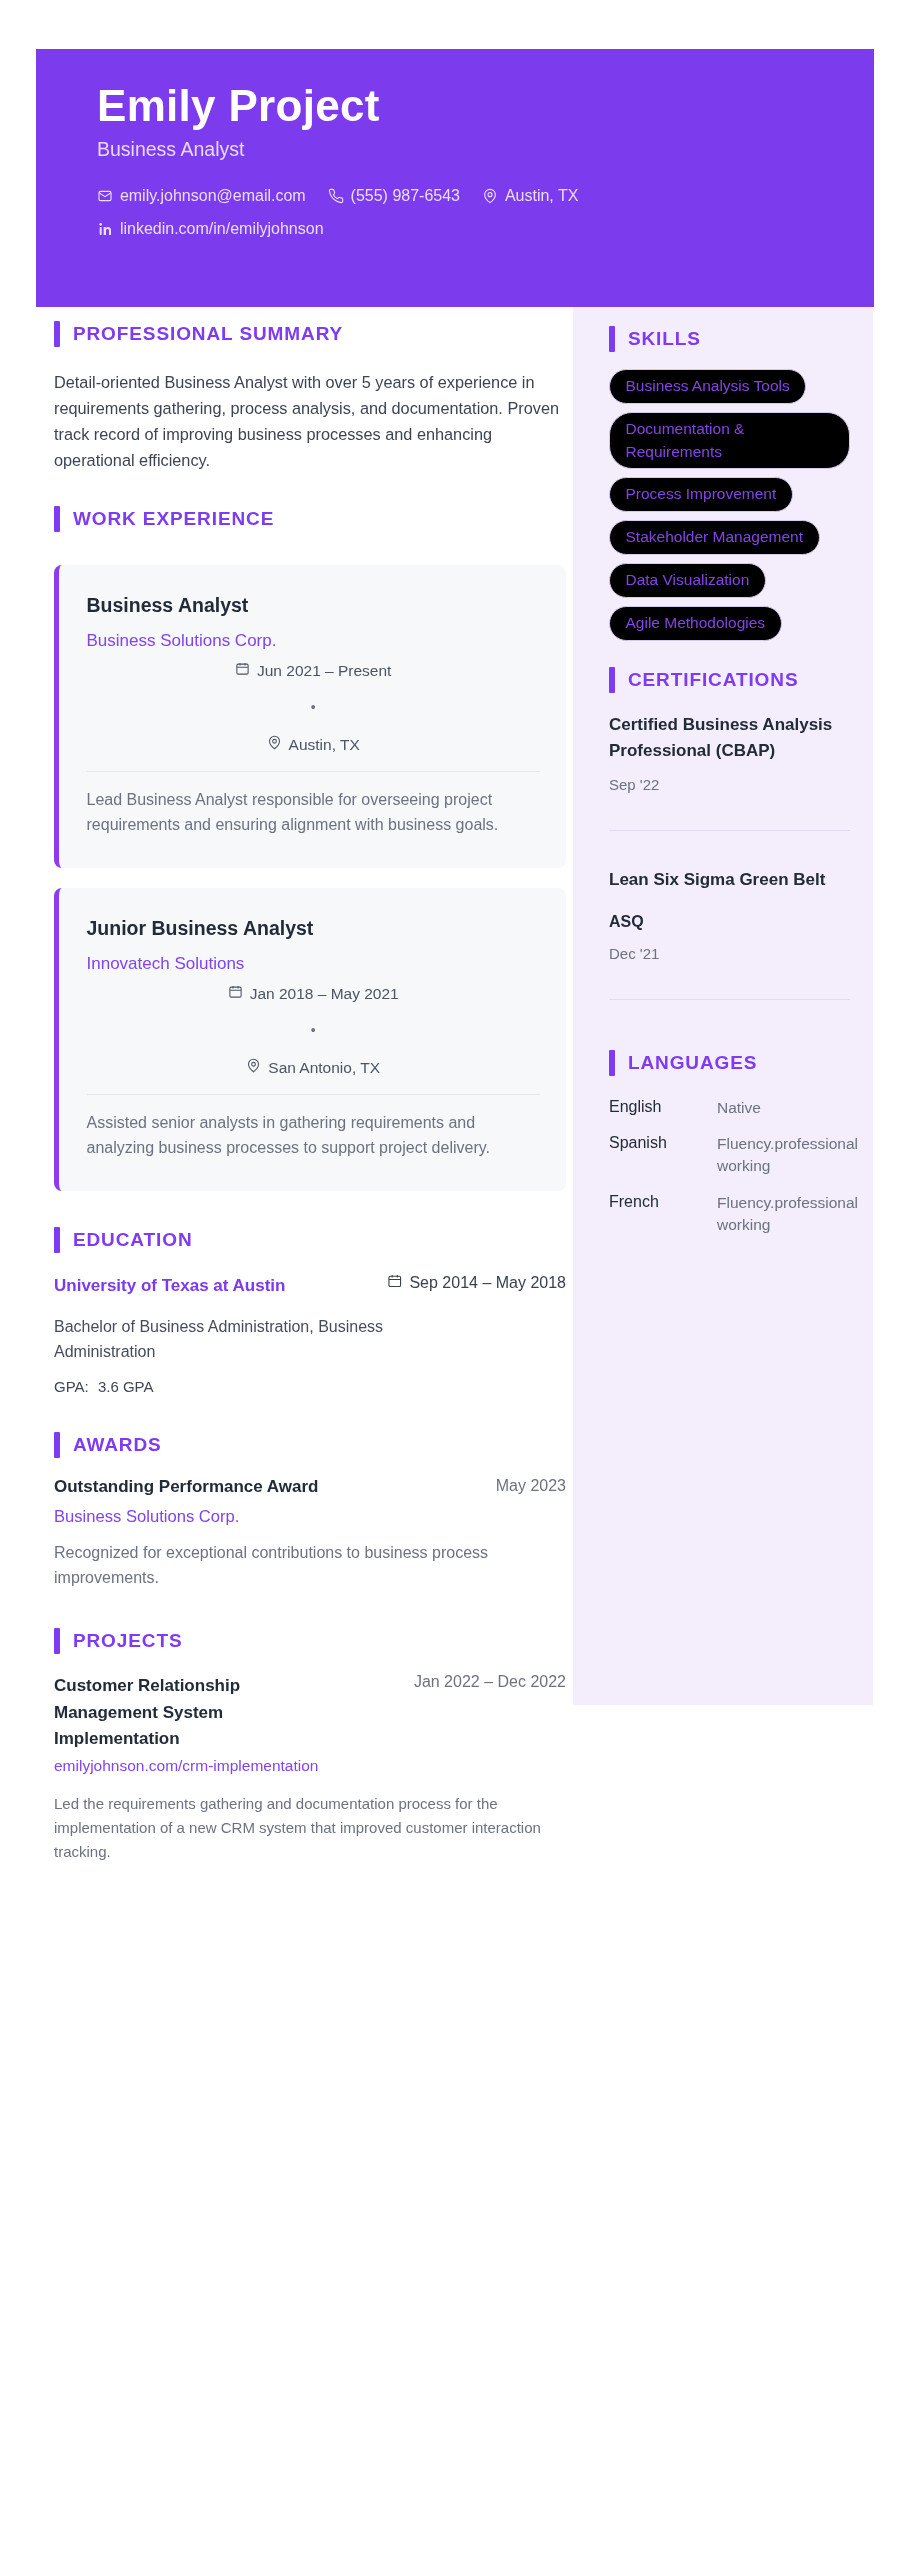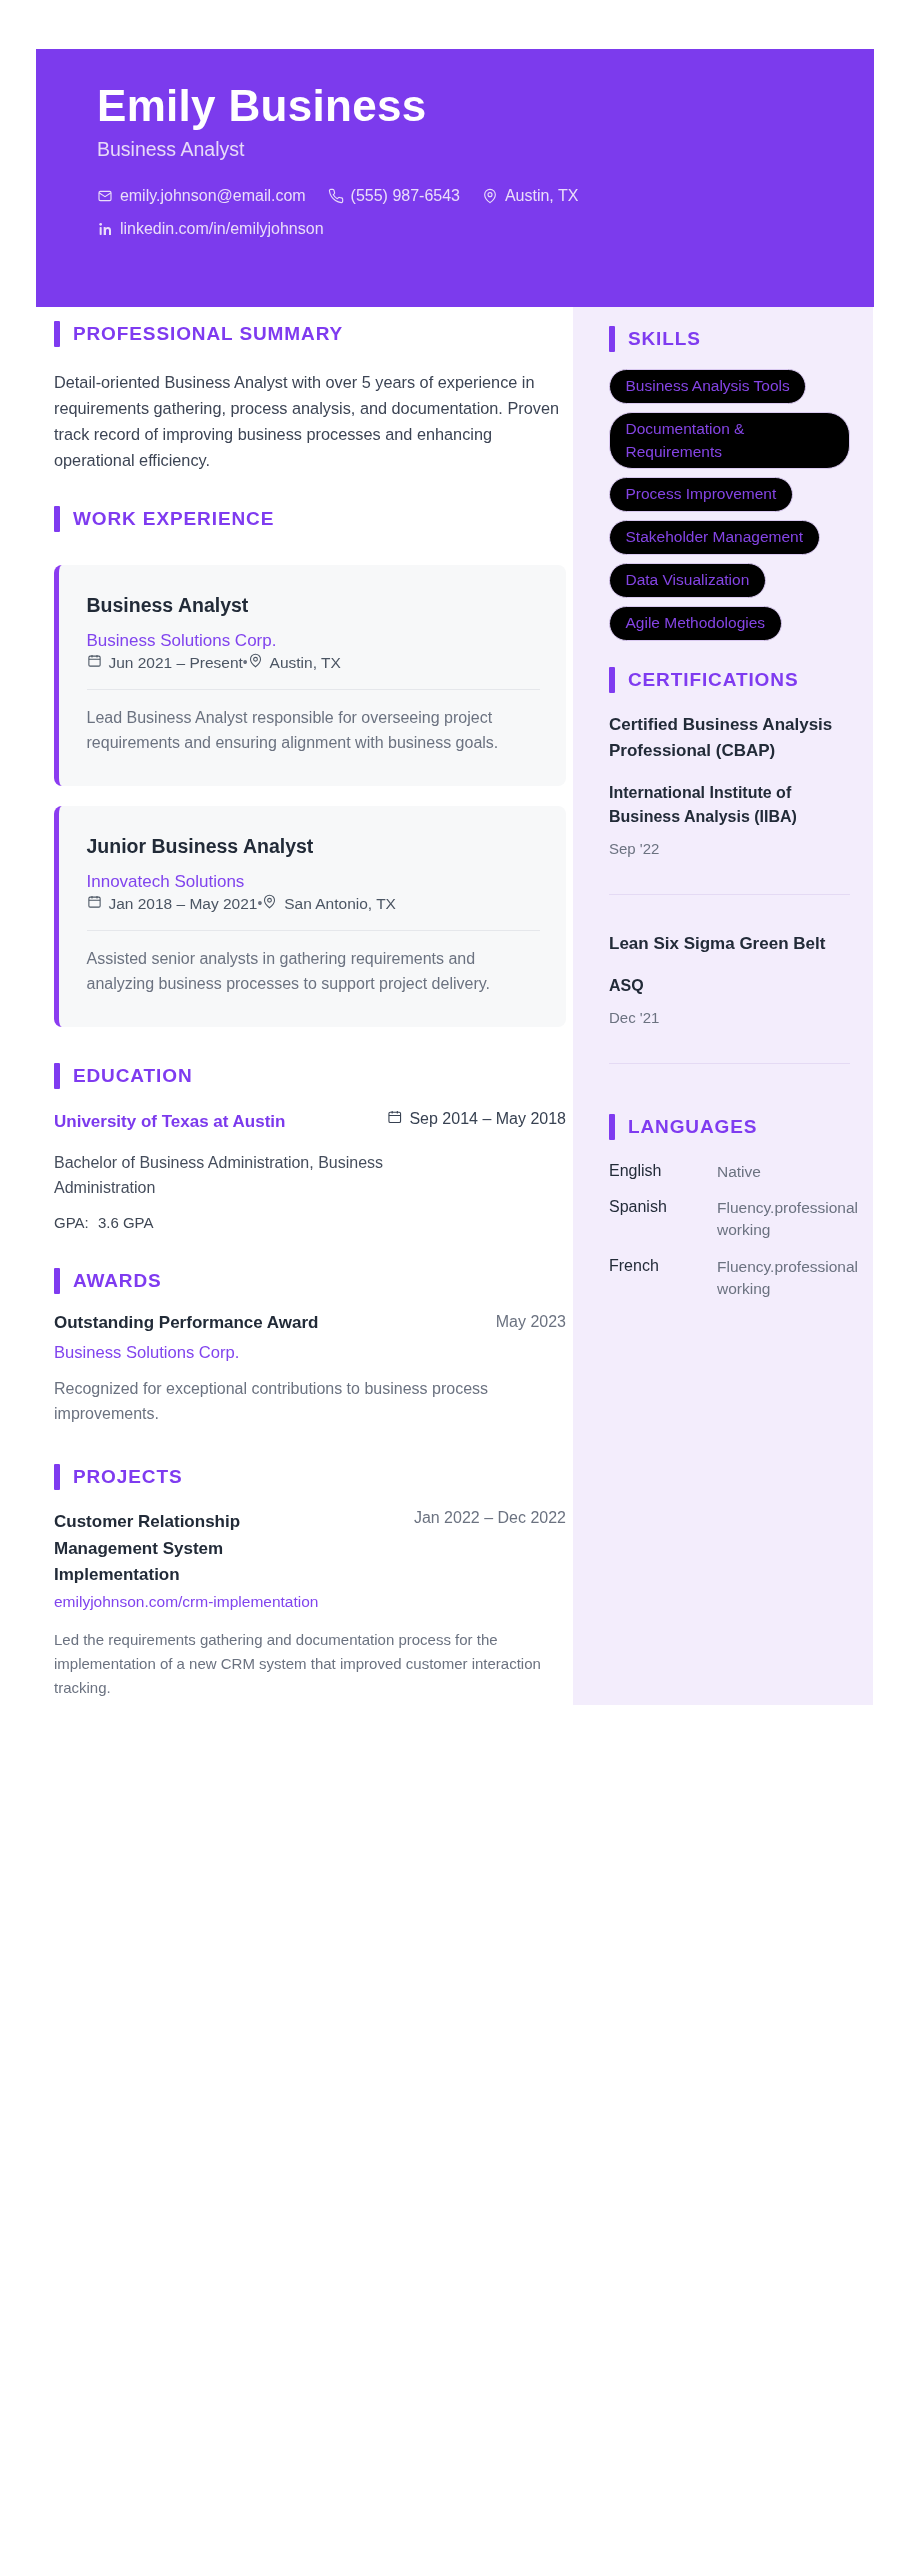--- a/index.html
+++ b/index.html
@@ -29,21 +29,21 @@
   .main { position:absolute; left:54px; top:321px; width:512px; }
   .summary-text { margin-top:22px; font-size:16.3px; line-height:1.6; color:#3c4454; }
   .work-heading { margin-top:33px; }
   .job-card {
     margin-top:33px; background:#f7f8f9; border-left:5.7px solid #8b3cf0;
     border-radius:8px; padding:29px 26px 30px 27.5px;
   }
   .job-card + .job-card { margin-top:20.6px; }
   .job-name { font-size:19.5px; font-weight:700; color:#222b38; }
   .company { font-size:17px; color:#8144ee; margin-top:13.8px; }
-  .meta-row { display:flex; align-items:center; gap:0; margin-top:2px; font-size:15.5px; color:#4b5563; }
+  .meta-row { display:flex; align-items:center; gap:20px; margin-top:10px; font-size:15.5px; color:#4b5563;flex-direction:column; }
   .meta-item { display:flex; align-items:center; gap:6.9px; }
   .dot-sep { color:#6b7280; font-size:13.8px; }
   .card-divider { border:none; border-top:1.1px solid #e5e7eb; margin:17px 0 16px 0; }
   .job-desc { font-size:16px; line-height:1.55; color:#6b7280; }
   
   .edu-heading { margin-top:36px; }
   .edu-row { display:flex; justify-content:space-between; align-items:flex-start; margin-top:20.6px; }
   .school { font-size:17px; font-weight:700; color:#7c3aed; width:327px; line-height:1.5; }
   .edu-dates { display:flex; align-items:center; gap:6.9px; font-size:16px; color:#374151; white-space:nowrap; }
   .degree { margin-top:15px; font-size:16px; color:#454d5c; width:356px; line-height:1.6; }
@@ -84,21 +84,21 @@
   .lang-row { display:flex; margin-bottom:13.8px; }
   .lang-name { width:108px; flex:0 0 auto; font-size:16px; color:#222b38; padding-top:1.1px; }
   .lang-level { width:198px; flex:0 0 auto; font-size:15.5px; color:#6b7280; line-height:1.45; }
 </style>
 </head>
 <body>
 
 <div id="canvas">
 
   <div class="header">
-    <div class="name">Emily Business</div>
+    <div class="name">Emily Project</div>
     <div class="job-title">Business Analyst</div>
     <div class="contact-row">
       <span class="contact-item">
         <span>
           <svg width="16" height="16" viewBox="0 0 24 24" fill="none" stroke="#eadef9" stroke-width="1.7">
               <rect x="3" y="5" width="18" height="14" rx="2"></rect>
               <path d="M3 7l9 6 9-6"></path>
             </svg>
         </span>
         <span>emily.johnson@email.com</span>
@@ -265,21 +265,20 @@
       <span class="chip">Agile Methodologies</span>
     </div>
 
     <div class="sec-heading certs-heading">
       <span class="sec-bar"></span>
       <span class="sec-title">CERTIFICATIONS</span>
     </div>
 
     <div class="cert-item">
       <div class="cert-title">Certified Business Analysis Professional (CBAP)</div>
-      <div class="cert-issuer">International Institute of Business Analysis (IIBA)</div>
       <div class="cert-date">Sep '22</div>
     </div>
     <hr class="cert-divider">
     <div class="cert-item">
       <div class="cert-title">Lean Six Sigma Green Belt</div>
       <div class="cert-issuer">ASQ</div>
       <div class="cert-date">Dec '21</div>
     </div>
     <hr class="cert-divider">
 

